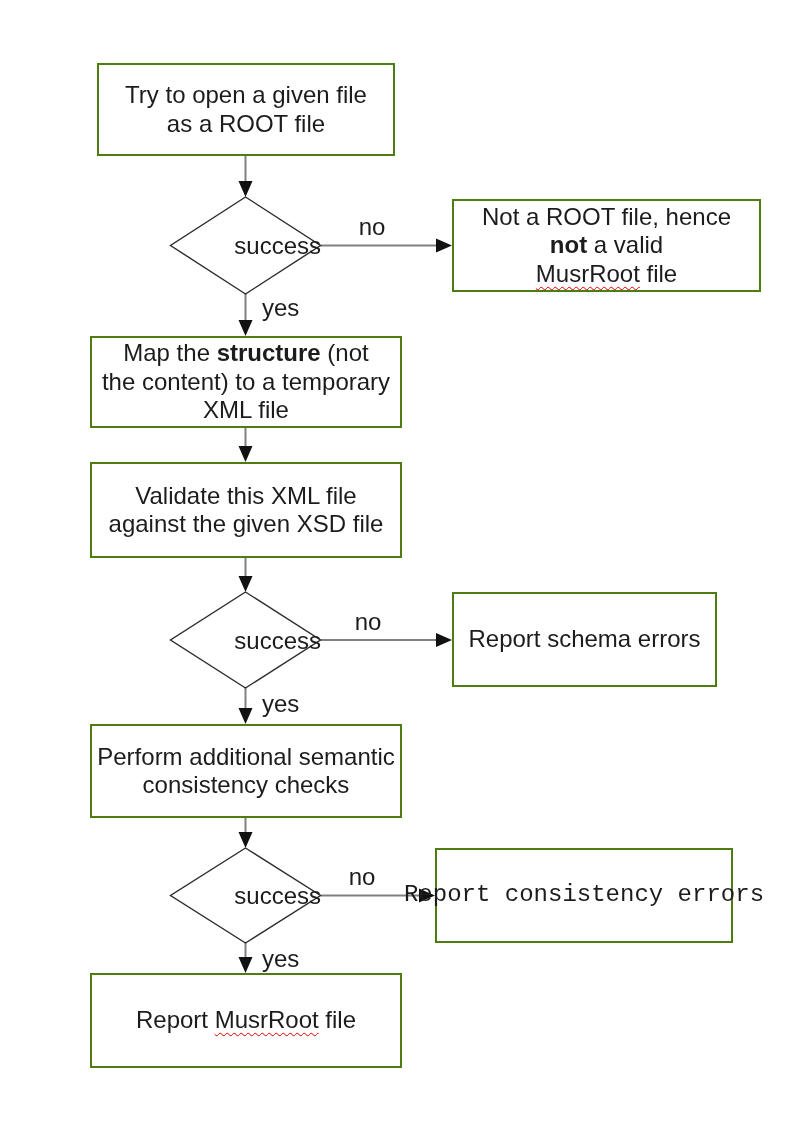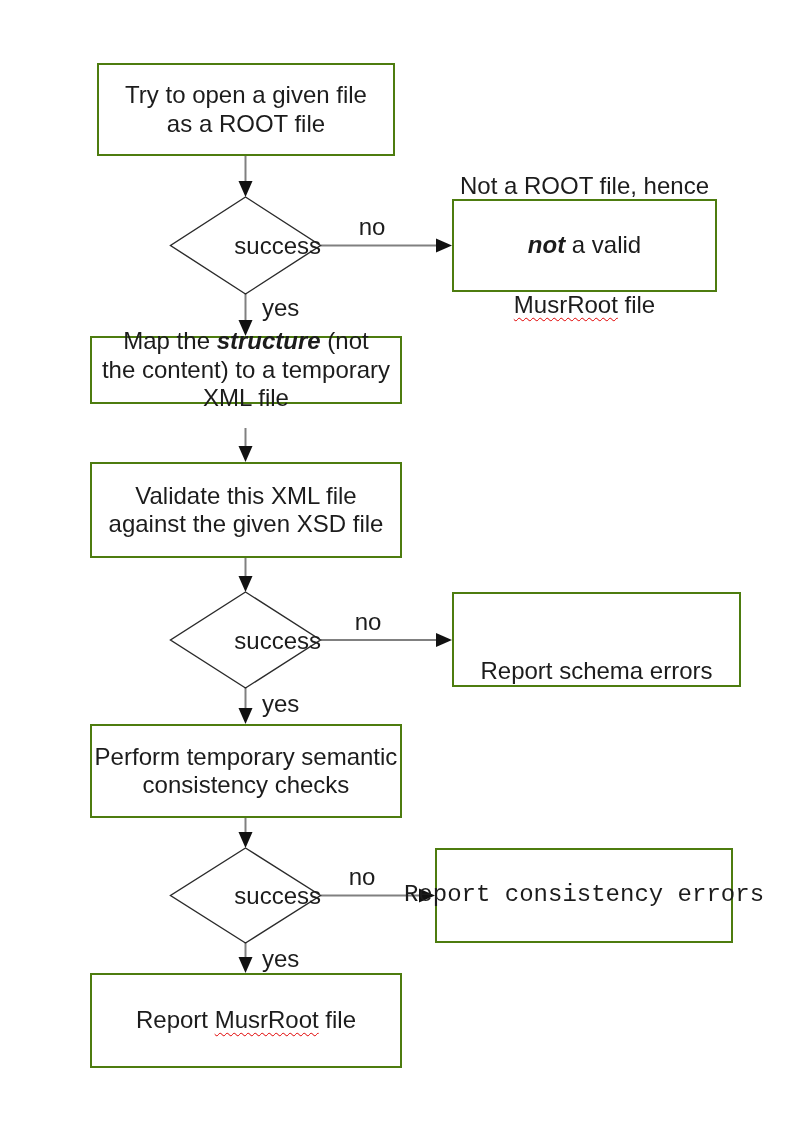--- a/index.html
+++ b/index.html
@@ -30,43 +30,43 @@
     display: flex;
     flex-direction: column;
     justify-content: center;
     align-items: center;
     text-align: center;
     font-size: 24px;
     line-height: 28.5px;
     z-index: 2;
   }
   .pnode .tl { white-space: pre; }
-  .seg-boldital { font-weight: bold; font-style: italic; }
+  .seg-boldital { font-weight: bold; }
   .seg-wavy {
     text-decoration-line: underline;
     text-decoration-style: wavy;
     text-decoration-color: #e00000;
     text-decoration-thickness: 1px;
     text-underline-offset: 4px;
   }
   
   .dlabel, .elabel {
     position: absolute;
     font-size: 24px;
     line-height: 29px;
     z-index: 3;
     white-space: pre;
   }
   .dlabel { text-align: right; }
   
   #n-try-open        { left:  97px; top:  63px; width: 298px; height: 93px; }
-  #n-not-root        { left: 452px; top: 199px; width: 265px; height: 93px; gap: 31px; }
-  #n-map-structure   { left:  90px; top: 336px; width: 312px; height: 68px; }
+  #n-not-root        { left: 452px; top: 199px; width: 309px; height: 93px; }
+  #n-map-structure   { left:  90px; top: 336px; width: 312px; height: 92px; }
   #n-validate-xml    { left:  90px; top: 462px; width: 312px; height: 96px; }
-  #n-report-schema   { left: 452px; top: 592px; width: 289px; height: 95px; justify-content: flex-end; }
+  #n-report-schema   { left: 452px; top: 592px; width: 265px; height: 95px; }
   #n-semantic-checks { left:  90px; top: 724px; width: 312px; height: 94px; }
   #n-report-consist  { left: 435px; top: 848px; width: 298px; height: 95px; font-family: Liberation Mono, monospace; }
   #n-valid-musrroot  { left:  90px; top: 973px; width: 312px; height: 95px; }
   
   #dl-1 { left: 170px; top: 231px; width: 151px; }
   #dl-2 { left: 170px; top: 626px; width: 151px; }
   #dl-3 { left: 170px; top: 881px; width: 151px; }
   
   #no-1  { left: 340px; top: 212px; width: 64px; text-align: center; }
   #no-2  { left: 336px; top: 607px; width: 64px; text-align: center; }
@@ -135,21 +135,21 @@
       <div class="tl"><span>XML file</span></div>
     </div>
   <div class="pnode" id="n-validate-xml">
       <div class="tl"><span>Validate this XML file</span></div>
       <div class="tl"><span>against the given XSD file</span></div>
     </div>
   <div class="pnode" id="n-report-schema">
       <div class="tl"><span>Report schema errors</span></div>
     </div>
   <div class="pnode" id="n-semantic-checks">
-      <div class="tl"><span>Perform temporary semantic</span></div>
+      <div class="tl"><span>Perform additional semantic</span></div>
       <div class="tl"><span>consistency checks</span></div>
     </div>
   <div class="pnode" id="n-report-consist">
       <div class="tl"><span>Report consistency errors</span></div>
     </div>
   <div class="pnode" id="n-valid-musrroot">
       <div class="tl"><span>Report </span><span class="seg-wavy">MusrRoot</span><span> file</span></div>
     </div>
 
   <div class="dlabel" id="dl-1">success</div>

